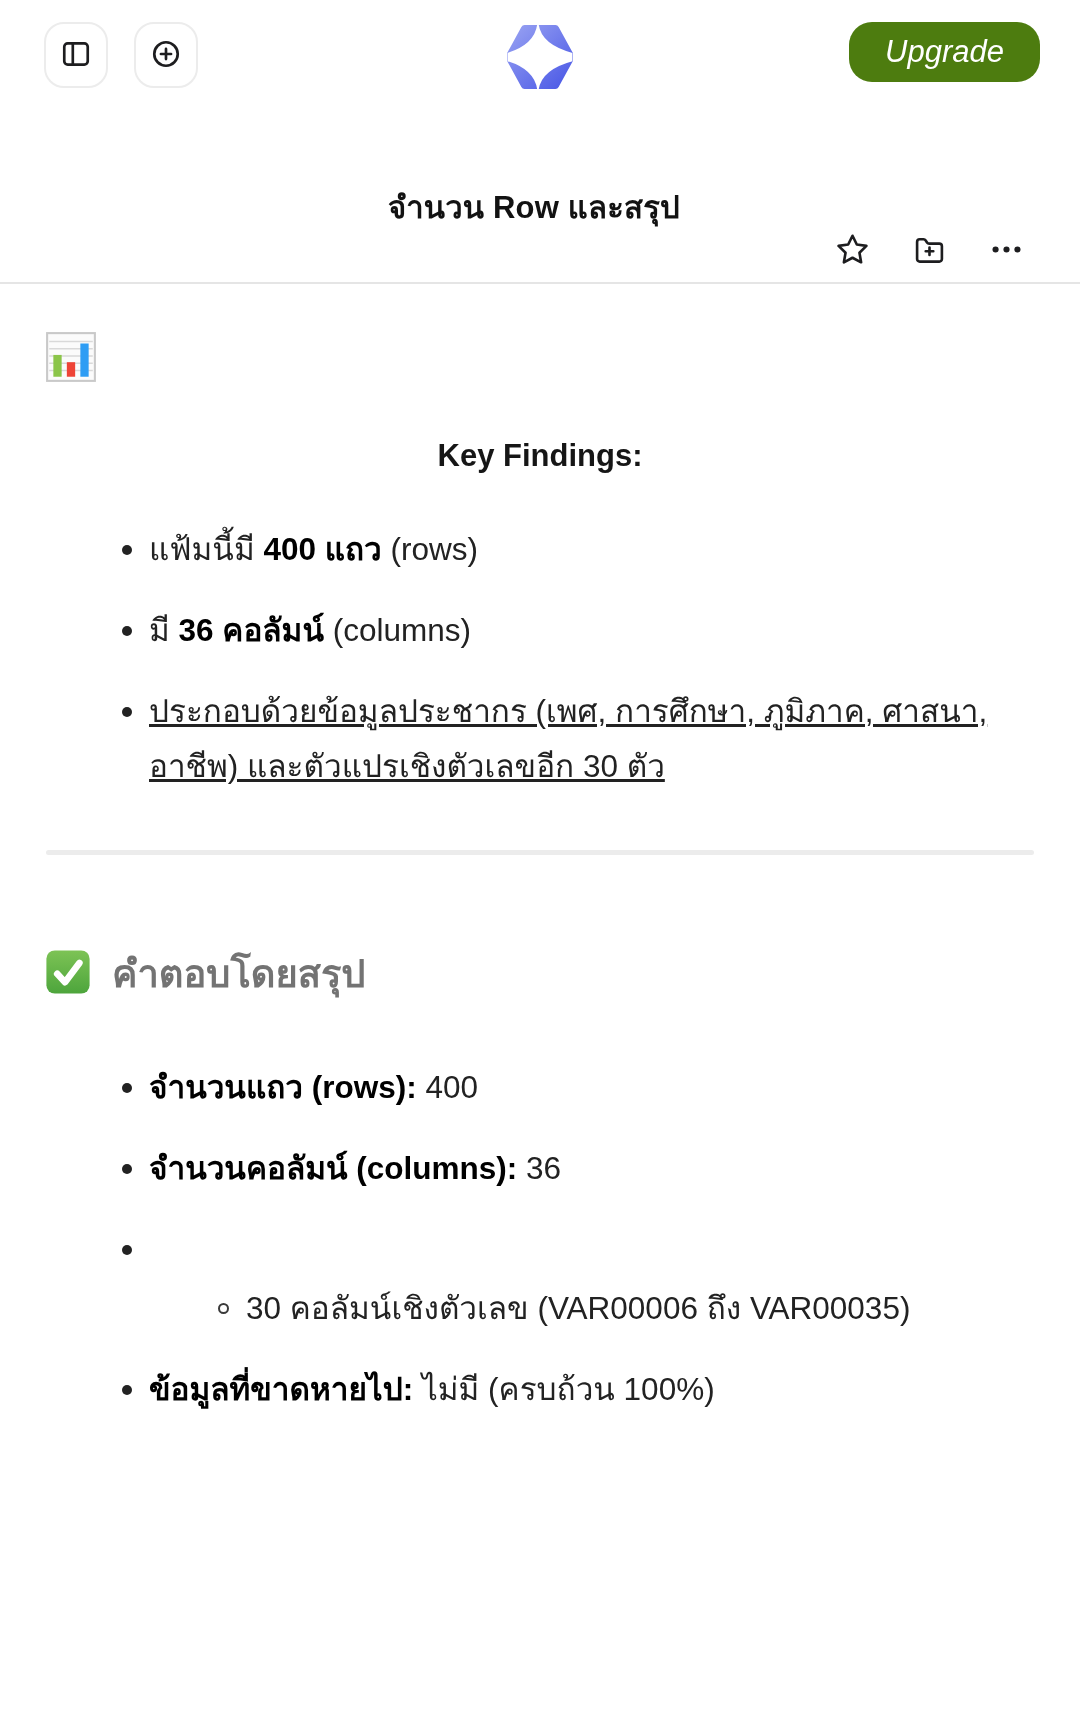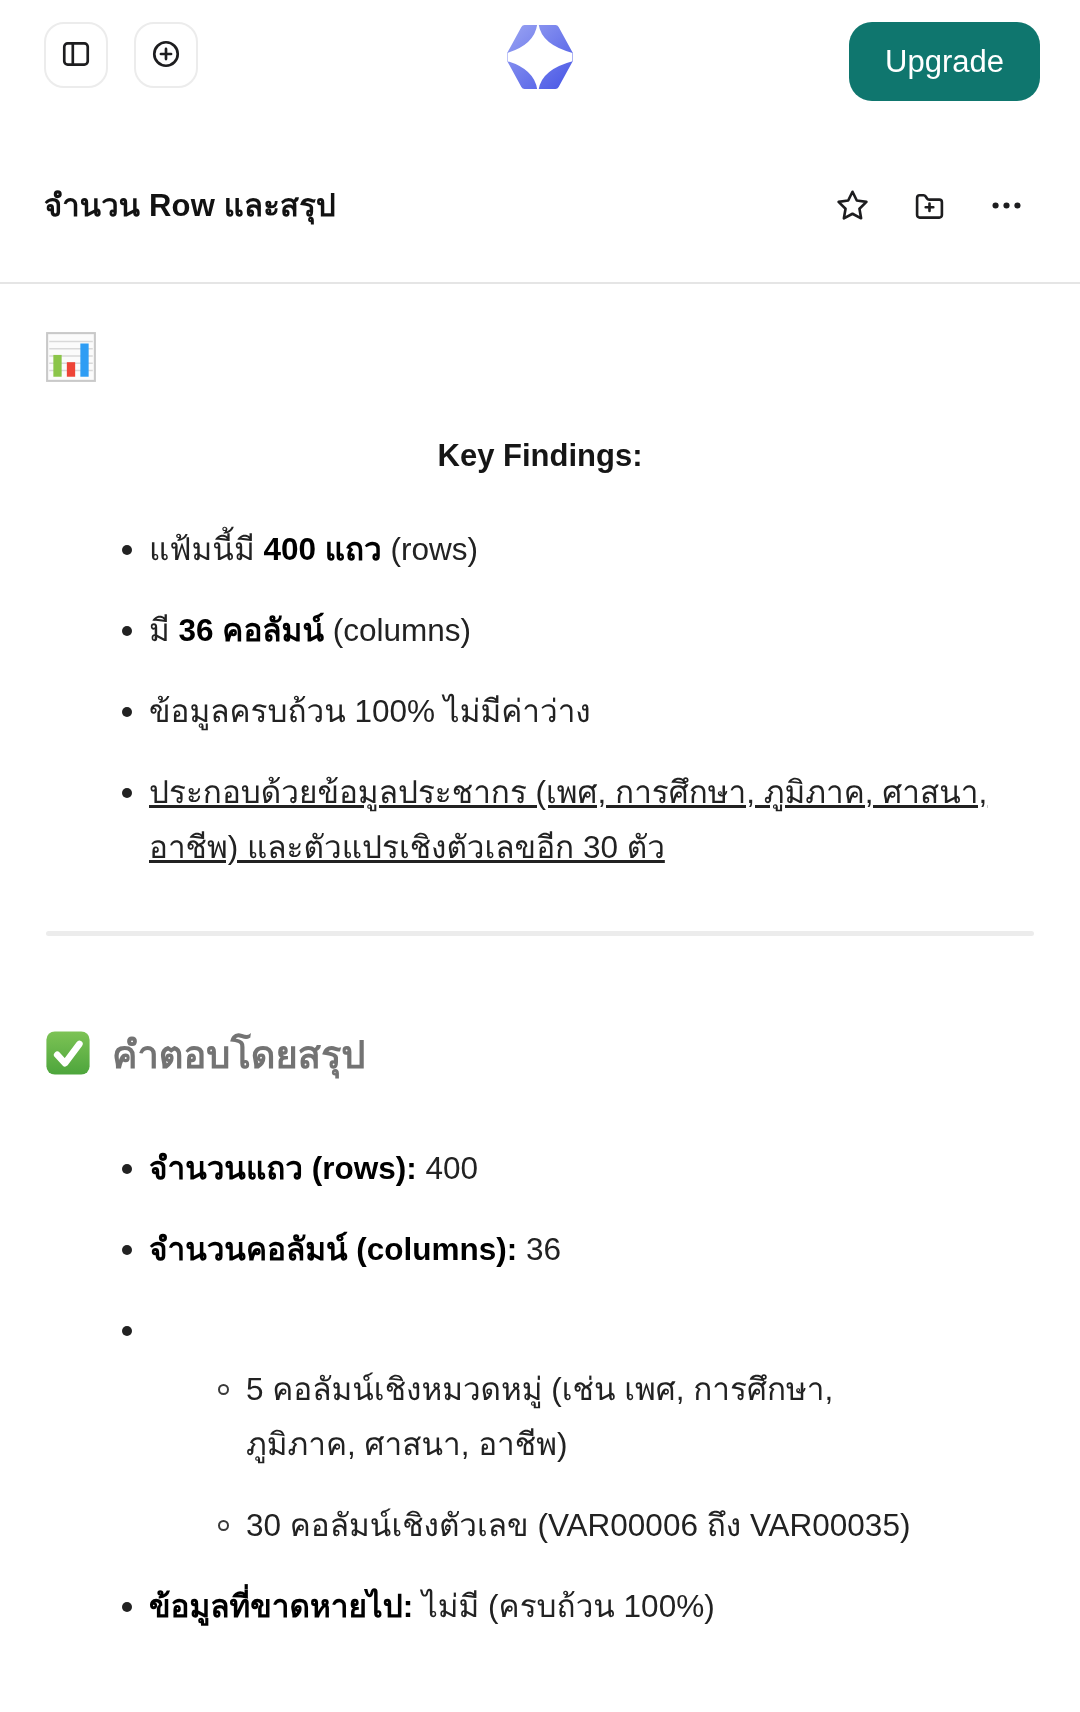--- a/index.html
+++ b/index.html
@@ -10,25 +10,25 @@
   }
   
   .topbar { position:relative; display:flex; align-items:flex-start; padding:22px 40px 0 44px; height:96px; box-sizing:border-box; }
   .icon-btn {
     width:64px; height:66px; background:#fff; border:2px solid #ececec; border-radius:20px;
     display:flex; align-items:center; justify-content:center; margin-right:26px; padding:0; cursor:pointer;
   }
   .icon-btn svg { width:32px; height:32px; }
   .app-logo { position:absolute; left:50%; top:24px; transform:translateX(-50%); width:66px; height:66px; }
   .upgrade-btn {
-    margin-left:auto; height:79px; padding:0 36px; border:none; border-radius:23px;
-    background:#0f766e; color:#fff; font-size:31px; font-family:inherit; cursor:pointer;
+    margin-left:auto; height:60px; padding:0 36px; border:none; border-radius:23px;
+    background:#4d7c0f; color:#fff; font-size:31px; font-family:inherit; cursor:pointer;font-style:italic;
   }
   
-  .title-row { display:flex; align-items:center; margin-top:86px; padding:0 56px 0 44px; height:46px; }
+  .title-row { display:flex; align-items:center; margin-top:86px; padding:0 56px 0 44px; height:46px;flex-direction:column; }
   .chat-title { font-size:31px; font-weight:700; color:#121212; letter-spacing:.2px; }
   .title-icons { margin-left:auto; display:flex; align-items:center; gap:42px; }
   .title-icons svg { width:35px; height:35px; display:block; cursor:pointer; }
   .header-divider { border:none; border-top:2px solid #e5e5e5; margin:54px 0 0 0; }
   
   .content { padding:0 44px; }
   .h1-row { display:flex; align-items:center; gap:22px; margin-top:46px; }
   .h1-row svg { width:54px; height:54px; flex:none; }
   .h1-text { font-size:41px; line-height:56px; color:#1a1a1a; }
   .h1-text .b { font-weight:700; color:#111; }
@@ -132,24 +132,20 @@
     <div class="li">
       <span class="dot"></span>
       <span class="txt"><span>แฟ้มนี้มี </span><span class="b">400 แถว</span><span> (rows)</span></span>
     </div>
     <div class="li">
       <span class="dot"></span>
       <span class="txt"><span>มี </span><span class="b">36 คอลัมน์</span><span> (columns)</span></span>
     </div>
     <div class="li">
       <span class="dot"></span>
-      <span class="txt"><span>ข้อมูลครบถ้วน 100% ไม่มีค่าว่าง</span><span class="b"></span><span></span></span>
-    </div>
-    <div class="li">
-      <span class="dot"></span>
       <span class="txt w1"><span>ประกอบด้วยข้อมูลประชากร (เพศ, การศึกษา, ภูมิภาค, ศาสนา, อาชีพ) และตัวแปรเชิงตัวเลขอีก 30 ตัว</span><span class="b"></span><span></span></span>
     </div>
   </div>
 
   <hr class="section-divider">
 
   <div class="h2-row">
     <span>
       <svg viewBox="0 0 40 40">
         <defs>
@@ -173,24 +169,20 @@
     <div class="li">
       <span class="dot"></span>
       <span class="txt"><span class="b">จำนวนคอลัมน์ (columns):</span><span> 36</span></span>
     </div>
     <div class="li">
       <span class="dot"></span>
     </div>
 
     <div class="li sub">
       <span class="dot"></span>
-      <span class="txt w2">5 คอลัมน์เชิงหมวดหมู่ (เช่น เพศ, การศึกษา, ภูมิภาค, ศาสนา, อาชีพ)</span>
-    </div>
-    <div class="li sub">
-      <span class="dot"></span>
       <span class="txt">30 คอลัมน์เชิงตัวเลข (VAR00006 ถึง VAR00035)</span>
     </div>
 
     <div class="li">
       <span class="dot"></span>
       <span class="txt"><span class="b">ข้อมูลที่ขาดหายไป:</span><span> ไม่มี (ครบถ้วน 100%)</span></span>
     </div>
   </div>
 
 </main>

